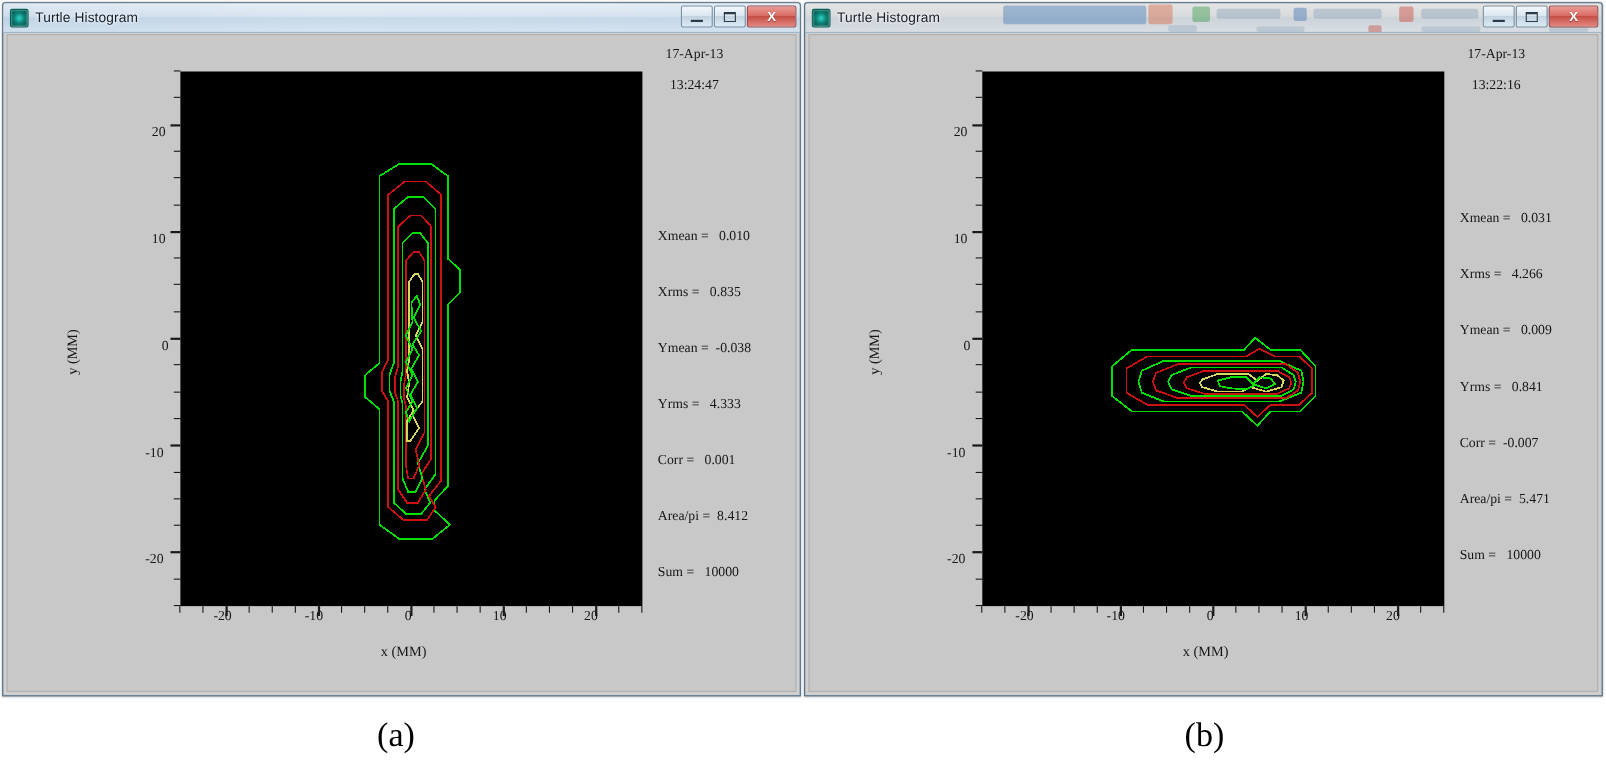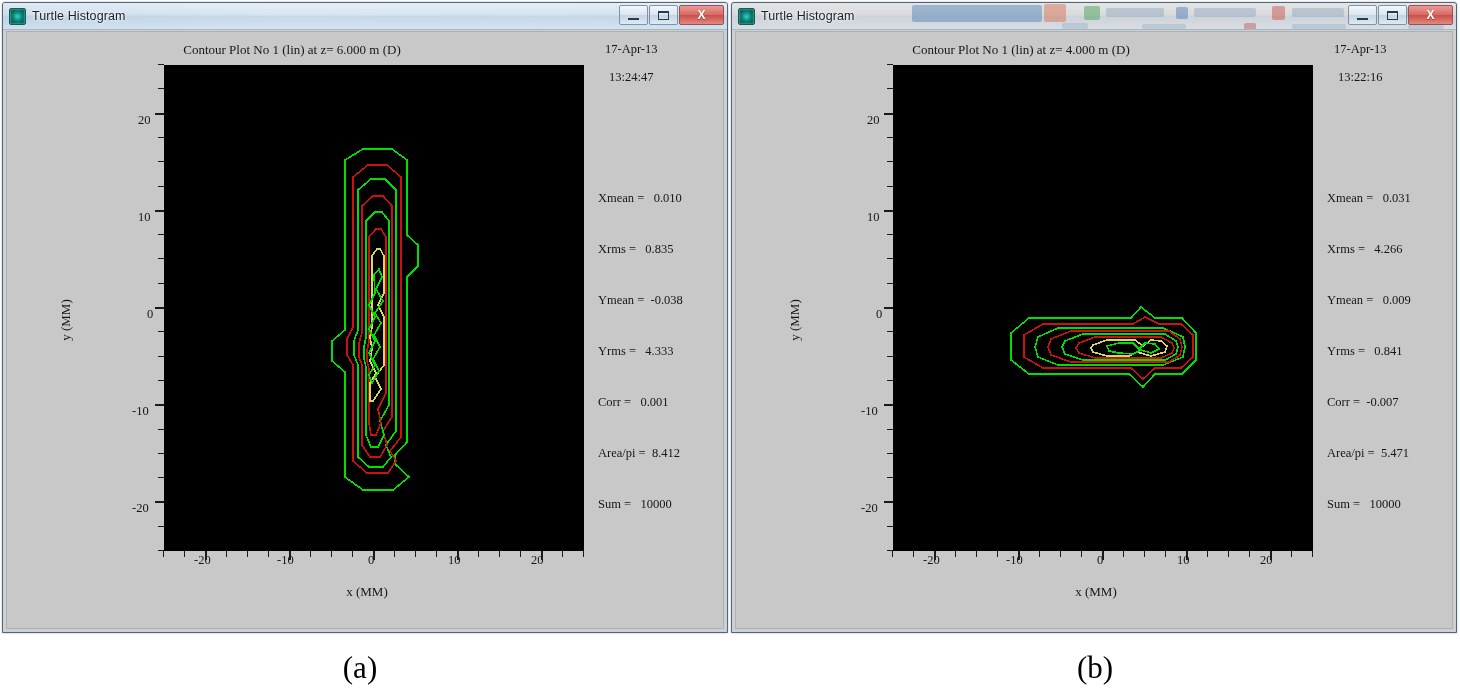--- a/index.html
+++ b/index.html
@@ -225,26 +225,25 @@
         </div>
         <div class="wbtn">
           <span class="glyph-max"></span>
         </div>
         <div class="wbtn close">X</div>
       </div>
     </div>
 
     <div class="client">
 
-      <div class="plot-title" style="left:70px; top:10px; width:430px; text-align:center;">Contour Plot No 1 (lin) at z=  6.000 m (D)</div>
 
       <div class="stamp" style="left:598px; top:10px;">17-Apr-13</div>
       <div class="stamp" style="left:602px; top:38px;">13:24:47</div>
 
-      <div class="stats" style="left:591px; top:124px;">
+      <div class="stats" style="left:591px; top:140px;">
         <div>Xmean =   0.010</div>
         <div>Xrms =   0.835</div>
         <div>Ymean =  -0.038</div>
         <div>Yrms =   4.333</div>
         <div>Corr =   0.001</div>
         <div>Area/pi =  8.412</div>
         <div>Sum =   10000</div>
       </div>
 
       <div class="axis-label ylabel" style="left:24px; top:280px; width:70px; text-align:center;">y (MM)</div>
@@ -375,21 +374,20 @@
         </div>
         <div class="wbtn">
           <span class="glyph-max"></span>
         </div>
         <div class="wbtn close">X</div>
       </div>
     </div>
 
     <div class="client">
 
-      <div class="plot-title" style="left:70px; top:10px; width:430px; text-align:center;">Contour Plot No 1 (lin) at z=  4.000 m (D)</div>
 
       <div class="stamp" style="left:598px; top:10px;">17-Apr-13</div>
       <div class="stamp" style="left:602px; top:38px;">13:22:16</div>
 
       <div class="stats" style="left:591px; top:124px;">
         <div>Xmean =   0.031</div>
         <div>Xrms =   4.266</div>
         <div>Ymean =   0.009</div>
         <div>Yrms =   0.841</div>
         <div>Corr =  -0.007</div>

